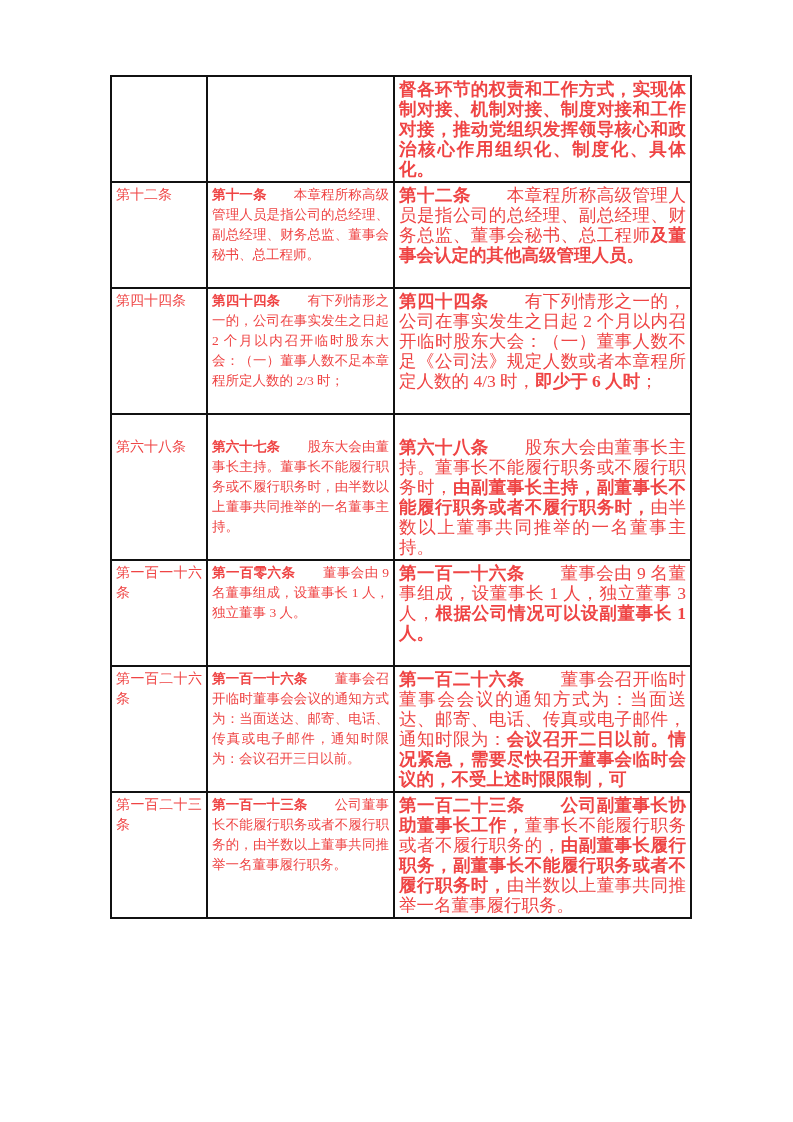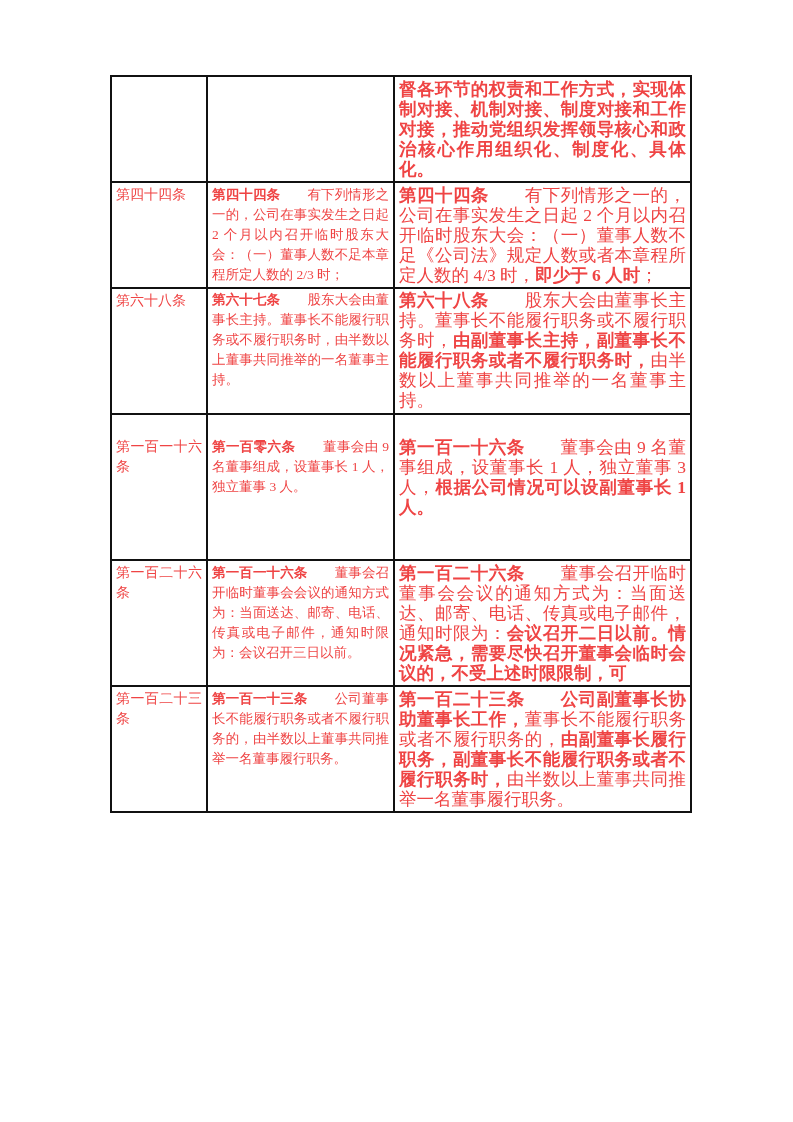--- a/index.html
+++ b/index.html
@@ -42,21 +42,21 @@
     text-align: justify;
   }
   td.c3 {
     font-size: 17.5px;
     line-height: 20px;
     text-align: justify;
   }
   .cw b { font-weight: bold; }
   tr:nth-child(1) .cw { min-height: 100px; }
   tr:nth-child(2) .cw { min-height: 100px; }
-  tr:nth-child(3) .cw { min-height: 120px; font-family: Liberation Mono, monospace; }
+  tr:nth-child(3) .cw { min-height: 120px; }
   tr:nth-child(4) .cw { min-height: 120px; margin-top: 20px; }
   tr:nth-child(5) .cw { min-height: 100px; }
   tr:nth-child(6) .cw { min-height: 80px; }
   tr:nth-child(7) .cw { min-height: 66px; }
   tr:nth-child(8) .cw { min-height: 116px; }
   tr:nth-child(9) .cw { min-height: 120px; }
 </style>
 </head>
 <body>
 
@@ -70,20 +70,31 @@
     <tbody>
       <tr>
         <td class="c1">
             <div class="cw"></div>
           </td>
         <td class="c2">
             <div class="cw"></div>
           </td>
         <td class="c3">
             <div class="cw"><b>督各环节的权责和工作方式，实现体制对接、机制对接、制度对接和工作对接，推动党组织发挥领导核心和政治核心作用组织化、制度化、具体化。</b></div>
+          </td>
+      </tr>
+      <tr>
+        <td class="c1">
+            <div class="cw">第十二条</div>
+          </td>
+        <td class="c2">
+            <div class="cw"><b>第十一条</b><span>　　本章程所称高级管理人员是指公司的总经理、副总经理、财务总监、董事会秘书、总工程师。</span></div>
+          </td>
+        <td class="c3">
+            <div class="cw"><b>第十二条</b><span>　　本章程所称高级管理人员是指公司的总经理、副总经理、财务总监、董事会秘书、总工程师</span><b>及董事会认定的其他高级管理人员。</b></div>
           </td>
       </tr>
       <tr>
         <td class="c1">
             <div class="cw">第四十四条</div>
           </td>
         <td class="c2">
             <div class="cw"><b>第四十四条</b><span>　　有下列情形之一的，公司在事实发生之日起 2 个月以内召开临时股东大会：（一）董事人数不足本章程所定人数的 2/3 时；</span></div>
           </td>
         <td class="c3">

